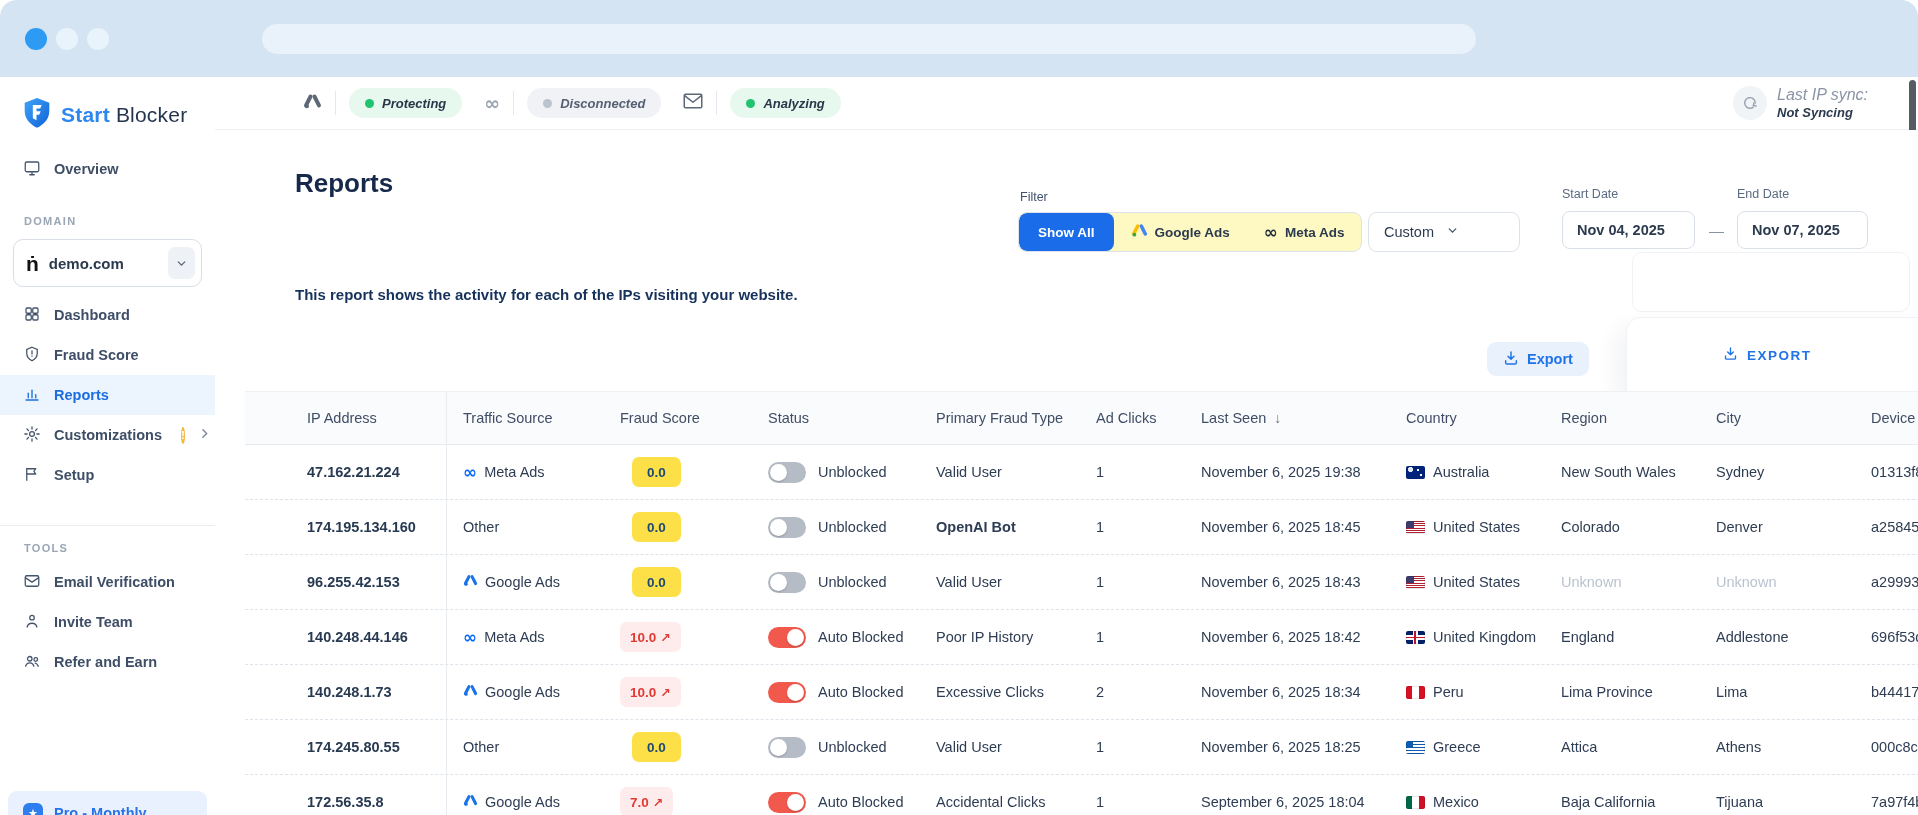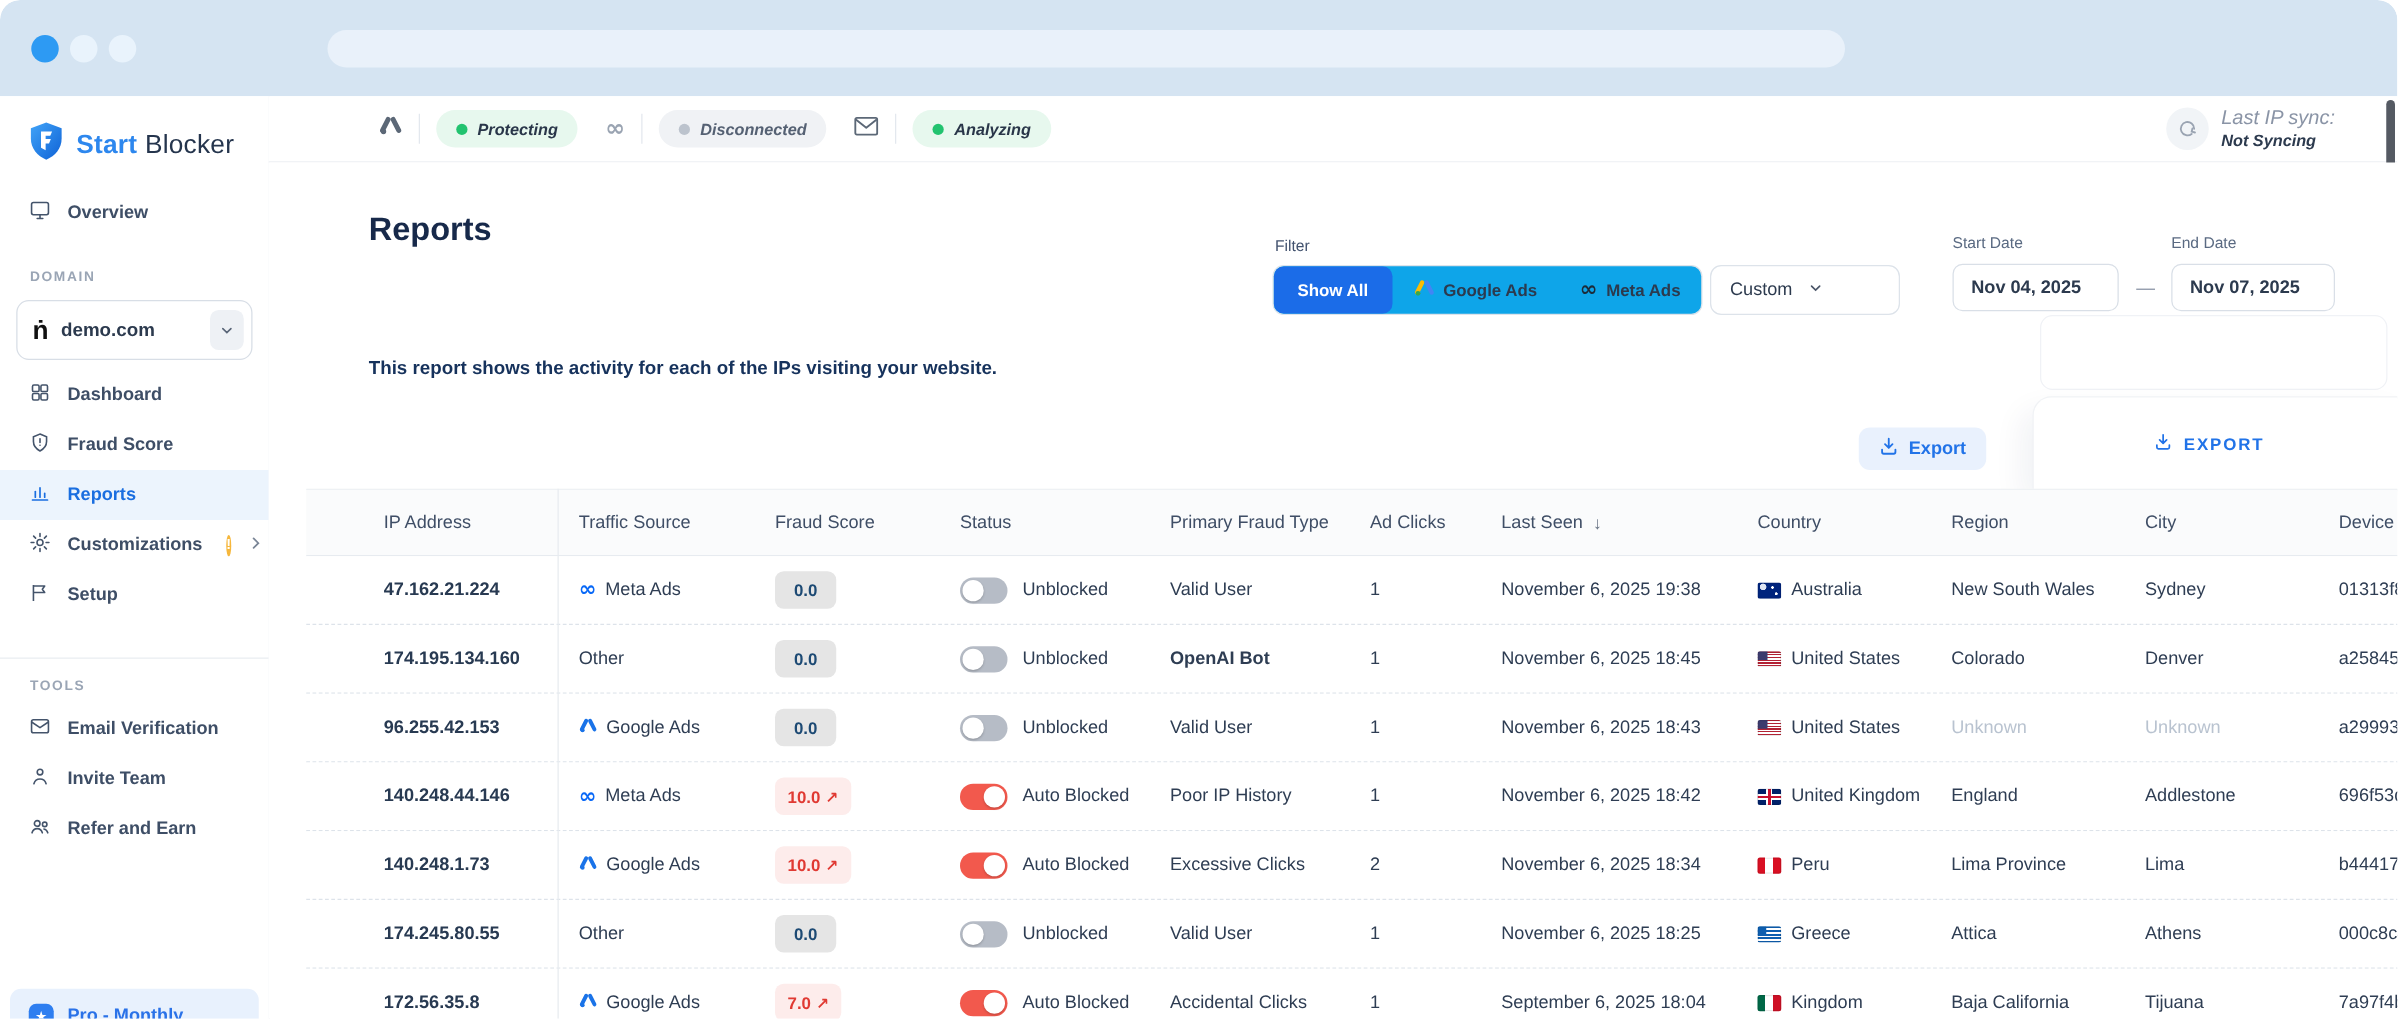--- a/index.html
+++ b/index.html
@@ -54,21 +54,21 @@
 
   
   .content{position:absolute;left:215px;top:130px;right:0;bottom:0;background:#fff;}
   .pagetitle{position:absolute;left:80px;top:38px;font-size:26px;font-weight:800;color:#17294a;}
   .desc1{position:absolute;left:80px;top:156px;font-size:15px;font-weight:600;color:#16325c;}
   .desc2{position:absolute;left:80px;top:182px;font-size:13px;color:#3d4c63;}
   .desc2 .fs{font-weight:700;text-decoration:underline;color:#22324a;}
   .desc2 .lm{color:#2173e8;text-decoration:underline;cursor:pointer;}
 
   .filterlabel{position:absolute;left:805px;top:60px;font-size:12.5px;color:#42526e;}
-  .filtergroup{position:absolute;left:803px;top:82px;height:40px;display:flex;border:1px solid #dde3ea;border-radius:9px;background:#0ea5e9;box-sizing:border-box;overflow:hidden;}
+  .filtergroup{position:absolute;left:803px;top:82px;height:40px;display:flex;border:1px solid #dde3ea;border-radius:9px;background:#fef9c3;box-sizing:border-box;overflow:hidden;}
   .fseg{display:flex;align-items:center;gap:7px;padding:0 17px;font-size:13.5px;font-weight:700;color:#2c3a4e;cursor:pointer;}
   .fseg.activeblue{background:#1b6ce8;color:#fff;border-radius:8px;padding:0 19px;}
   .selectbox{position:absolute;left:1153px;top:82px;width:152px;height:40px;border:1px solid #dde3ea;border-radius:9px;display:flex;align-items:center;padding:0 12px 0 15px;box-sizing:border-box;font-size:14.5px;color:#2c3a4e;cursor:pointer;}
   .selectbox span{flex:1;}
   .datelabel{position:absolute;top:57px;font-size:12.5px;color:#5a6a82;}
   .datebox{position:absolute;top:81px;height:38px;border:1px solid #d9dfe7;border-radius:8px;display:flex;align-items:center;padding:0 14px;box-sizing:border-box;font-size:14.5px;font-weight:600;color:#2c3a4e;background:#fff;cursor:pointer;}
   .datedash{position:absolute;left:1494px;top:92px;color:#8a94a6;font-size:15px;}
 
   .ghostcard{position:absolute;left:1417px;top:122px;width:276px;height:58px;background:#fff;border:1px solid #f0f2f6;border-radius:10px;}
   .exportpanel{position:absolute;left:1412px;top:188px;right:-6px;height:74px;background:#fff;border-top-left-radius:14px;box-shadow:0 0 0 1px #f0f2f5,-10px 10px 24px rgba(20,40,80,.06);}
@@ -85,21 +85,21 @@
   .cell0{padding-left:62px;}
   .cell1{padding-left:17px;gap:7px;}
   .cell2{padding-left:15px;}
   .cell3{padding-left:13px;gap:12px;}
   .ip{font-weight:700;color:#283a52;}
   .bold{font-weight:700;}
   .unknown{color:#b9c3d0;}
   .colsep{position:absolute;left:201px;top:0;bottom:0;width:1px;background:#e8ecf0;}
 
   .score{height:30px;min-width:29px;border-radius:7px;display:inline-flex;align-items:center;justify-content:center;gap:4px;padding:0 10px;font-weight:700;font-size:13.5px;}
-  .score.low{background:#e5e5e5;color:#1d4a74;}
+  .score.low{background:#fde047;color:#1d4a74;margin-left:12px;}
   .score.high{background:#fdeceb;color:#e03a33;}
   .arr{font-size:12.5px;font-weight:700;}
 
   .tg{position:relative;width:38px;height:21px;border-radius:11px;background:#b6bcc6;flex:0 0 auto;cursor:pointer;display:inline-block;}
   .tg .knob{position:absolute;left:2px;top:2px;width:17px;height:17px;border-radius:50%;background:#fff;box-shadow:0 1px 2px rgba(0,0,0,.2);}
   .tg.on{background:#f2594d;}
   .tg.on .knob{left:19px;}
 
   .flag{width:19px;height:13px;border-radius:2px;display:inline-block;flex:0 0 auto;margin-right:8px;box-shadow:inset 0 0 0 1px rgba(0,0,0,.09);}
   .flag-us{background:
@@ -581,21 +581,21 @@
               <span class="tg on">
                 <span class="knob"></span>
               </span>
               <span>Auto Blocked</span>
             </div>
             <div class="td ">Accidental Clicks</div>
             <div class="td">1</div>
             <div class="td">September 6, 2025 18:04</div>
             <div class="td">
               <span class="flag flag-mx"></span>
-              <span>Kingdom</span>
+              <span>Mexico</span>
             </div>
             <div class="td ">Baja California</div>
             <div class="td ">Tijuana</div>
             <div class="td">7a97f4b</div>
           </div>
         </div>
       <div class="colsep"></div>
     </div>
   </div>
 </div>

